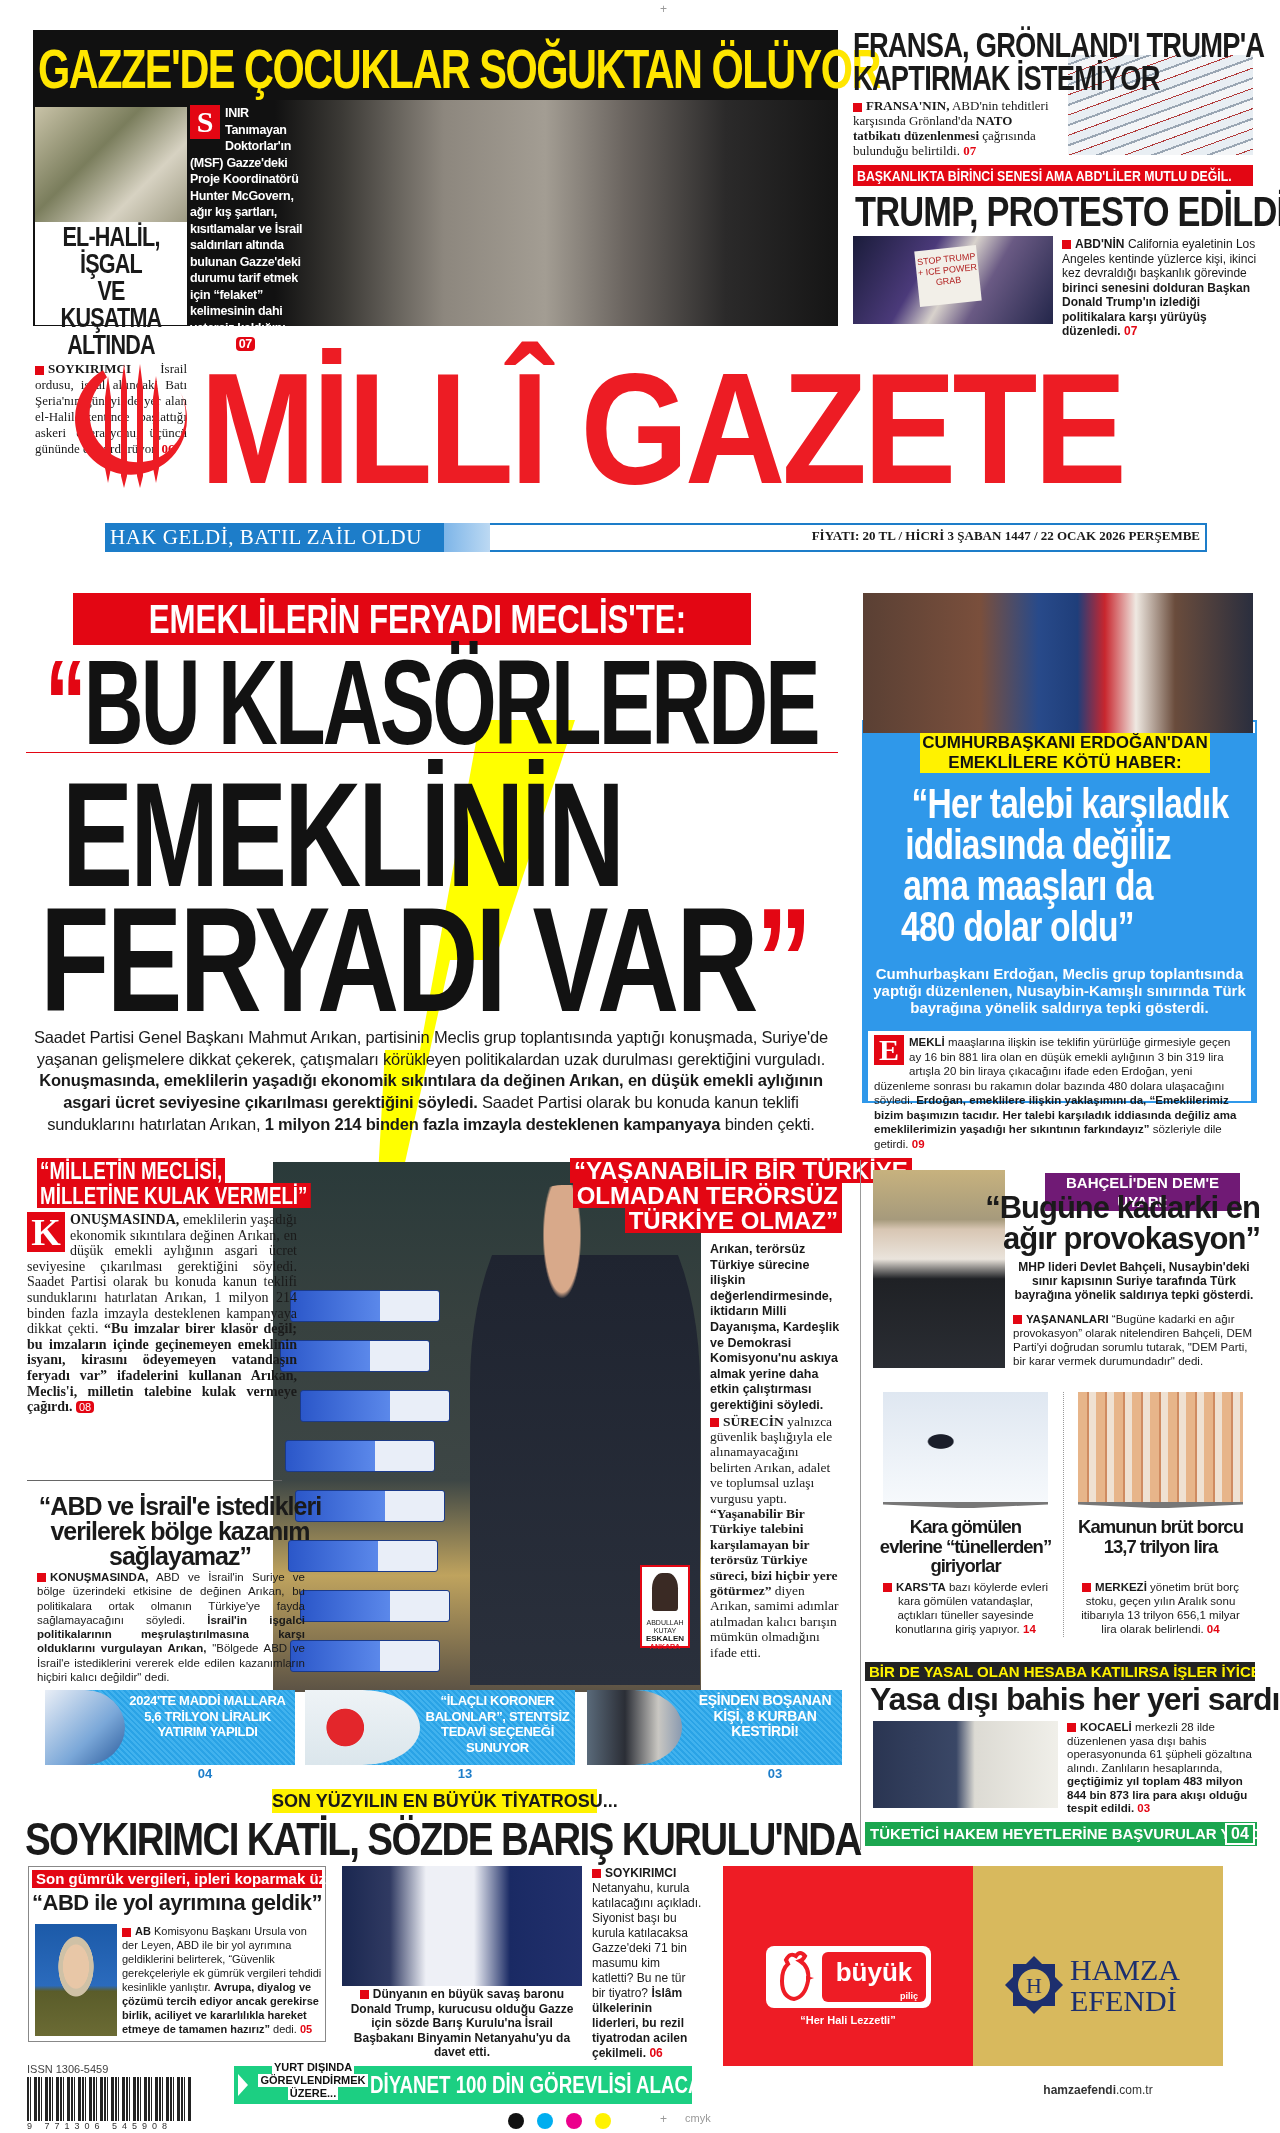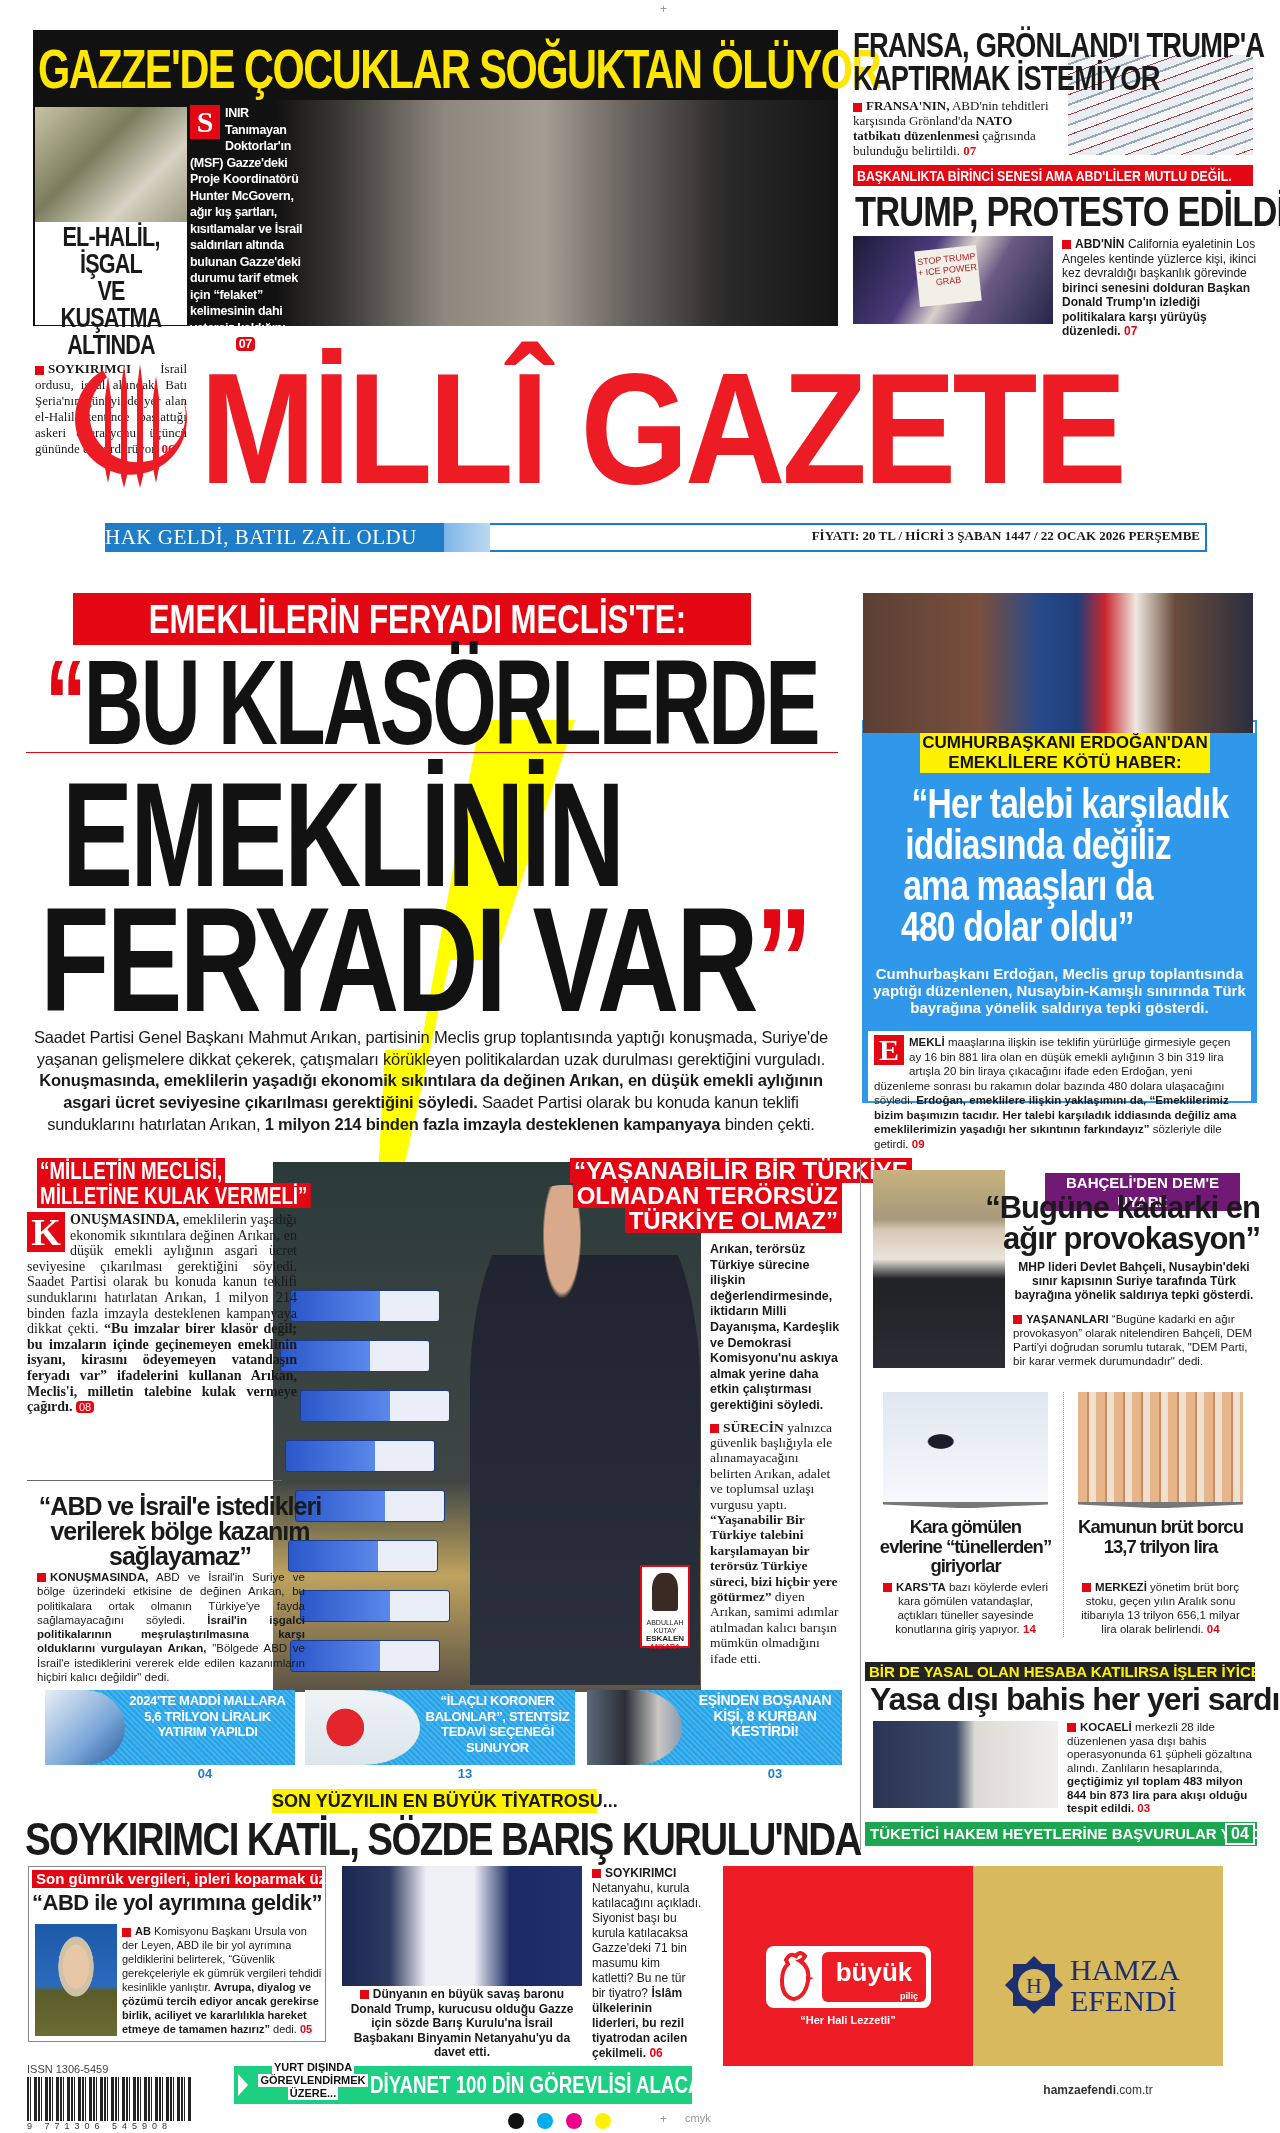--- a/index.html
+++ b/index.html
@@ -24,21 +24,21 @@
   #fr-body{left:853px;top:98px;width:210px;font-size:13px;line-height:15px;font-family:"Liberation Serif",serif}
   #tr-kicker{left:853px;top:165px;width:400px;height:21px;background:#e30613;color:#fff;font-size:15px;line-height:21px;font-weight:bold;padding-left:4px;white-space:nowrap;overflow:hidden}
   #tr-kicker span{display:inline-block;transform:scaleX(.82);transform-origin:left}
   #tr-title{left:855px;top:188px;width:400px;font-size:42px;font-weight:900;white-space:nowrap;transform:scaleX(.82);transform-origin:left top;letter-spacing:-1px}
   #tr-photo{left:853px;top:236px;width:200px;height:88px;background:linear-gradient(120deg,#1a1c3a,#4b3a7a 35%,#d8d2cc 50%,#6a5a84 65%,#23264a)}
   #tr-sign{left:917px;top:248px;width:62px;height:56px;background:#f2efe8;color:#b12222;font-size:9px;line-height:11px;text-align:center;padding-top:6px;transform:rotate(-6deg)}
   #tr-body{left:1062px;top:237px;width:195px;font-size:12px;line-height:14.5px}
   #logo-crescent{left:75px;top:358px;width:118px;height:132px}
   #logo-text{left:200px;top:353px;font-size:158px;line-height:150px;color:#ed1c24;font-weight:900;letter-spacing:-4px;transform:scaleX(.88);transform-origin:left top;white-space:nowrap}
   #motto-bar{left:105px;top:523px;width:1102px;height:29px;border:2px solid #1d7dc9;background:#fff}
-  #motto{left:105px;top:523px;width:385px;height:29px;background:linear-gradient(90deg,#1d7dc9 0,#1d7dc9 88%,#7db5e8 88%,#bcd9f3 100%);color:#fff;font-family:"Liberation Serif",serif;font-size:21px;line-height:29px;letter-spacing:.5px;white-space:nowrap}
+  #motto{left:105px;top:523px;width:385px;height:29px;background:linear-gradient(90deg,#1d7dc9 0,#1d7dc9 88%,#7db5e8 88%,#bcd9f3 100%);color:#fff;font-family:"Liberation Serif",serif;font-size:21px;line-height:29px;padding-left:5px;letter-spacing:.5px;white-space:nowrap}
   #dateline{left:640px;top:528px;width:560px;text-align:right;font-size:13px;font-weight:bold;font-family:"Liberation Serif",serif;white-space:nowrap}
   
   #kicker{left:73px;top:593px;width:678px;height:52px;background:#e30613;color:#fff;font-size:40px;line-height:52px;font-weight:900;text-align:center;white-space:nowrap;overflow:hidden}
   #kicker span{display:inline-block;transform:scaleX(.78)}
   #bolt{left:330px;top:720px;width:260px;height:600px}
   .hl{position:absolute;font-weight:900;color:#121212;white-space:nowrap;transform-origin:left top;letter-spacing:-4px}
   #hl1{left:45px;top:642px;font-size:120px;line-height:120px;transform:scaleX(.69)}
   #hl2{left:62px;top:760px;font-size:148px;line-height:150px;transform:scaleX(.72)}
   #hl3{left:40px;top:885px;font-size:148px;line-height:150px;transform:scaleX(.77)}
   .q{color:#e30613}
@@ -54,21 +54,21 @@
   #lq-head div{transform:scaleX(.78);transform-origin:left}
   #lq-body{left:27px;top:1212px;width:270px;font-family:"Liberation Serif",serif;font-size:14px;line-height:15.6px;text-align:justify}
   #lq-body b{font-weight:bold}
   #abd-title{left:30px;top:1494px;width:300px;text-align:center;font-size:25px;line-height:25px;font-weight:900;letter-spacing:-1px}
   #abd-body{left:37px;top:1570px;width:268px;font-size:11.5px;line-height:14.3px;text-align:justify}
   #rule1{left:27px;top:1480px;width:255px;height:1px;background:#666}
   
   #rq-head{left:570px;top:1158px;width:272px;text-align:right;font-size:24px;line-height:25px}
   #rq-body{left:710px;top:1242px;width:132px;font-size:12.5px;line-height:15.6px}
   #rq-body .b1{font-weight:bold}
-  #rq-body .s{font-family:"Liberation Serif",serif;font-size:13.5px;line-height:15.4px;margin-top:6px}
+  #rq-body .s{font-family:"Liberation Serif",serif;font-size:13.5px;line-height:15.4px;}
   #reporter{left:640px;top:1565px;width:50px;height:83px;border:2px solid #e30613;background:#fff;text-align:center;font-size:7px;line-height:8px;padding-top:52px}
   #reporter .face{position:absolute;left:10px;top:6px;width:26px;height:38px;background:#3a2a24;border-radius:40% 40% 10% 10%}
   
   #erd-photo{left:863px;top:593px;width:390px;height:150px;background:linear-gradient(90deg,#5a4034,#7a4f3c 30%,#284a8a 45%,#1f3e7a 55%,#c8262e 62%,#efe9e2 70%,#6a4c3c 80%,#2a2e3e)}
   #erd-box{left:863px;top:733px;width:393px;height:368px;background:#2f98ea}
   #erd-kicker{left:920px;top:733px;width:290px;background:#fff200;color:#111;font-size:17px;line-height:20px;font-weight:bold;text-align:center}
   #erd-quote{left:872px;top:783px;width:375px;color:#fff;text-align:left;font-weight:900;font-size:42px;line-height:41px;letter-spacing:-1px}
   #erd-quote .inner{display:inline-block;transform:scaleX(.8);white-space:nowrap}
   #erd-sub{left:872px;top:965px;width:375px;color:#fff;font-weight:bold;font-size:15px;line-height:17px;text-align:center}
   #erd-text{left:868px;top:1031px;width:383px;height:70px;background:#fff;font-size:11.5px;line-height:14.5px;padding:4px 6px}

